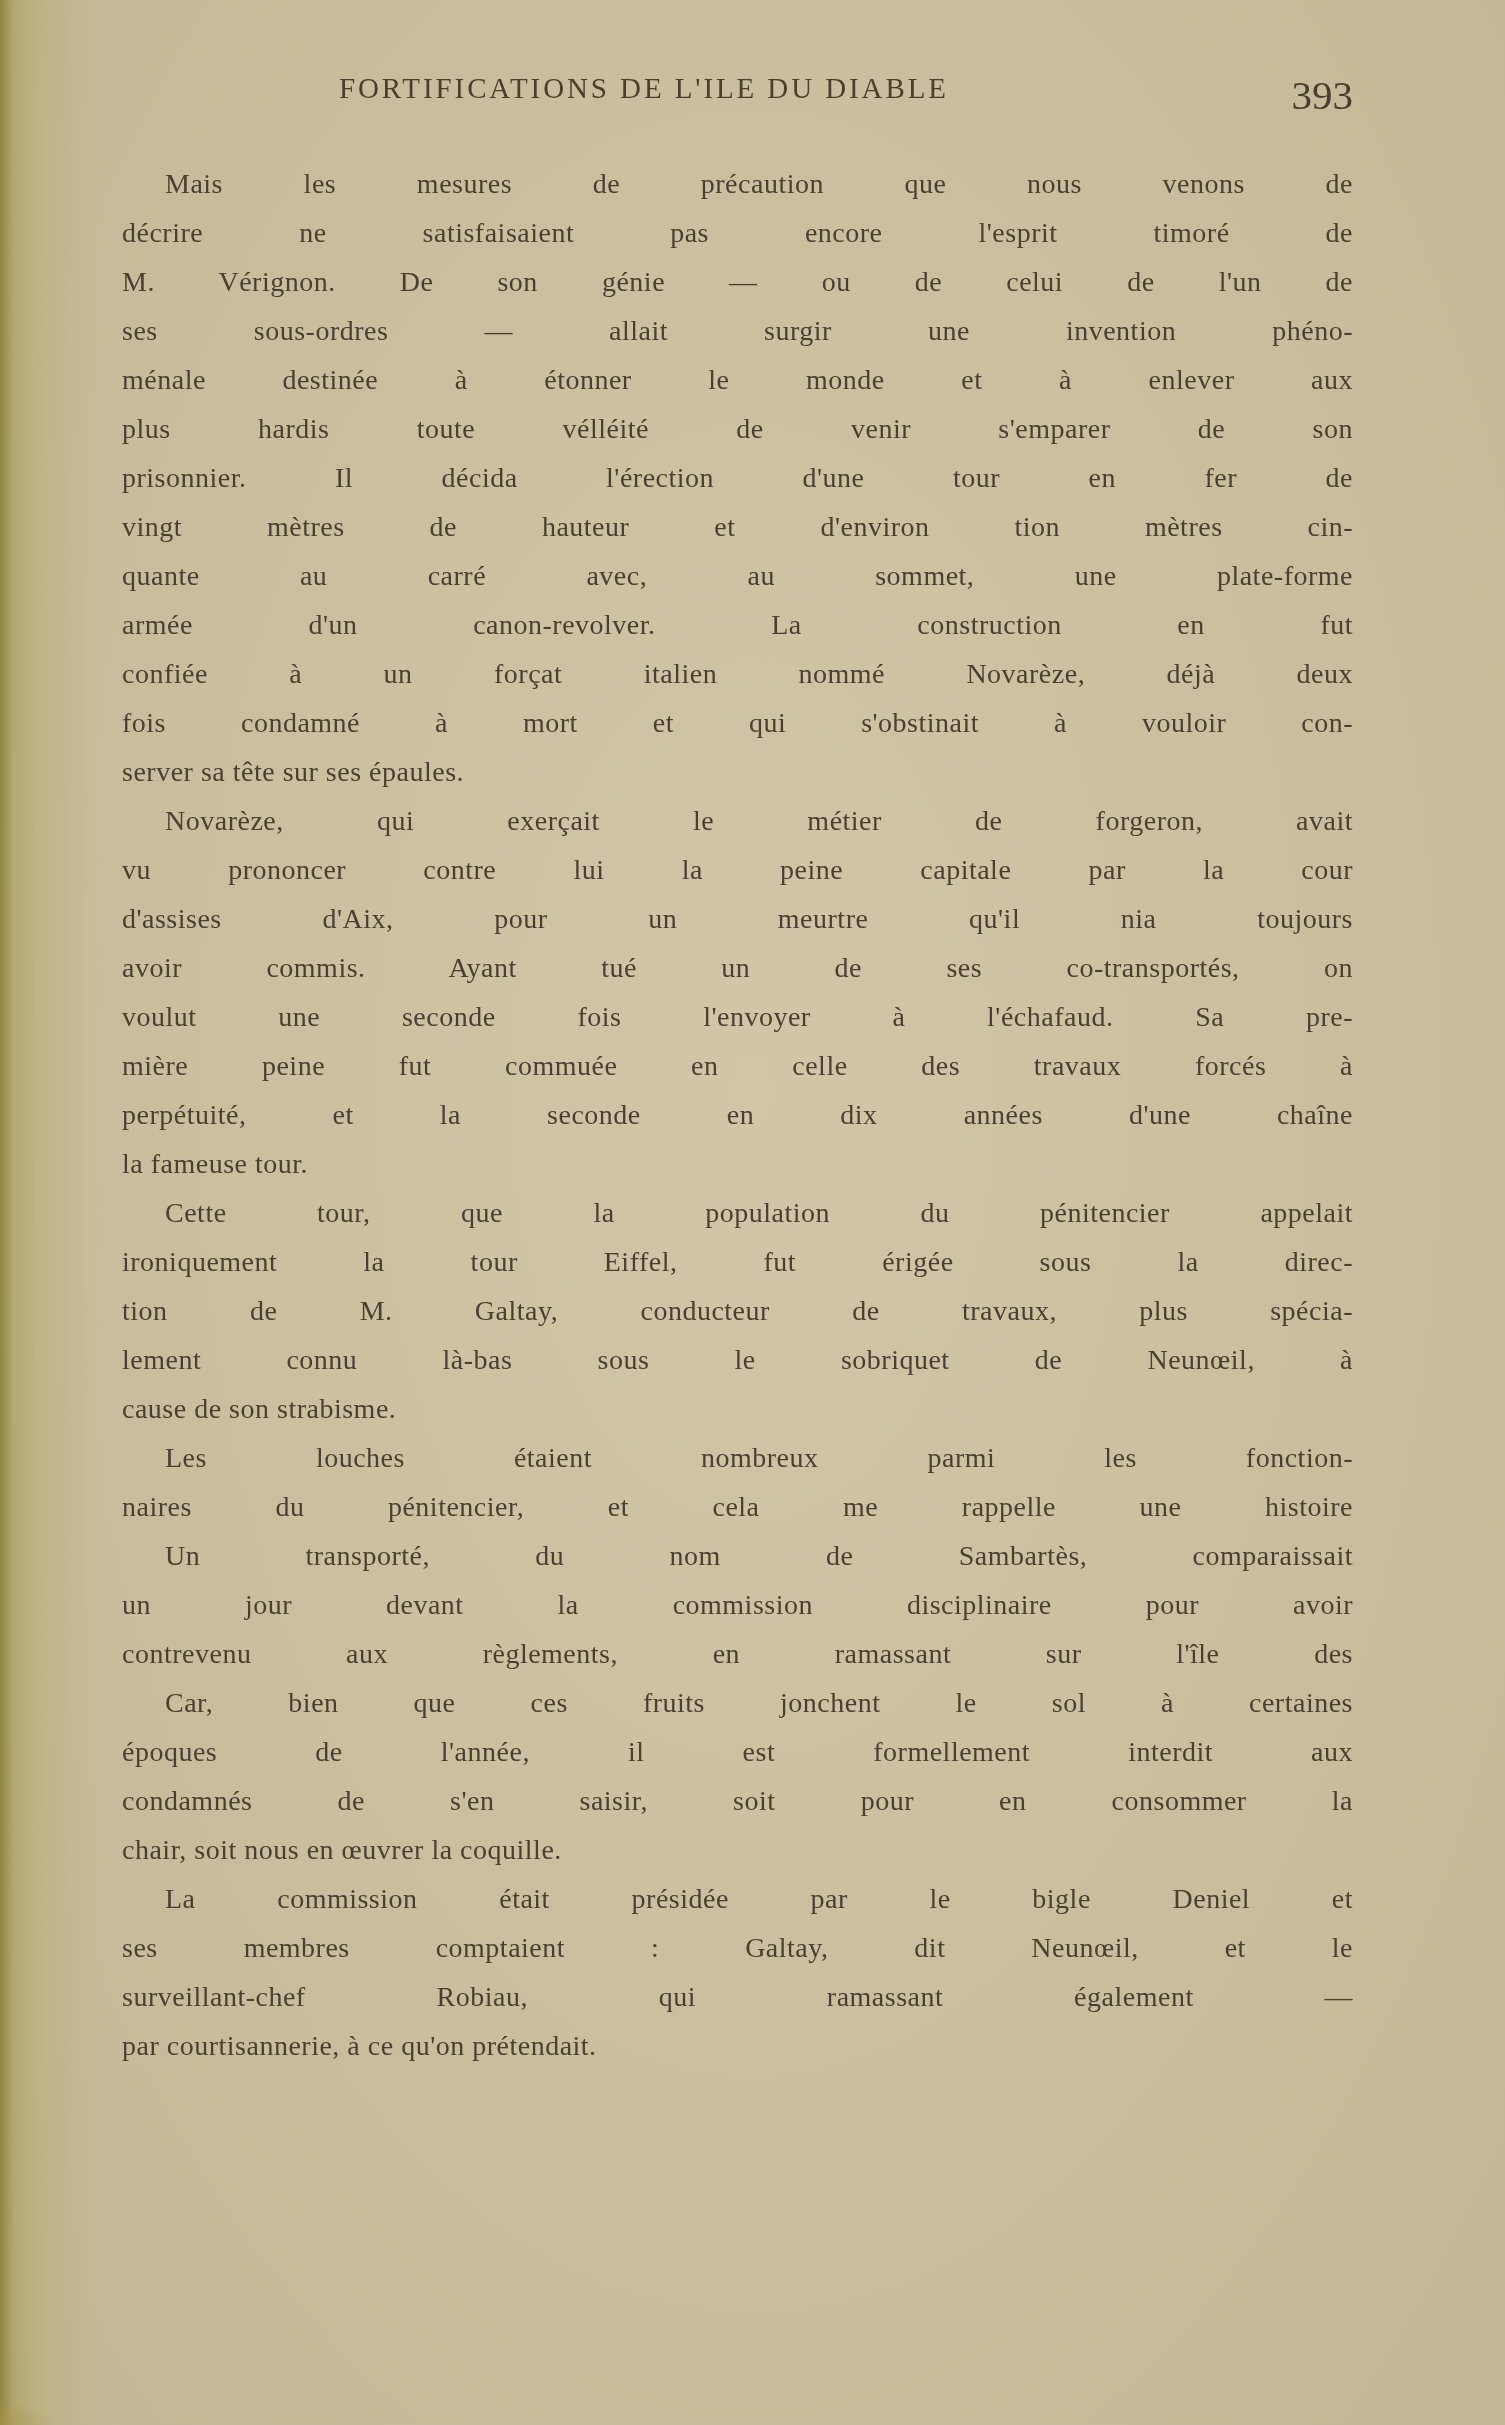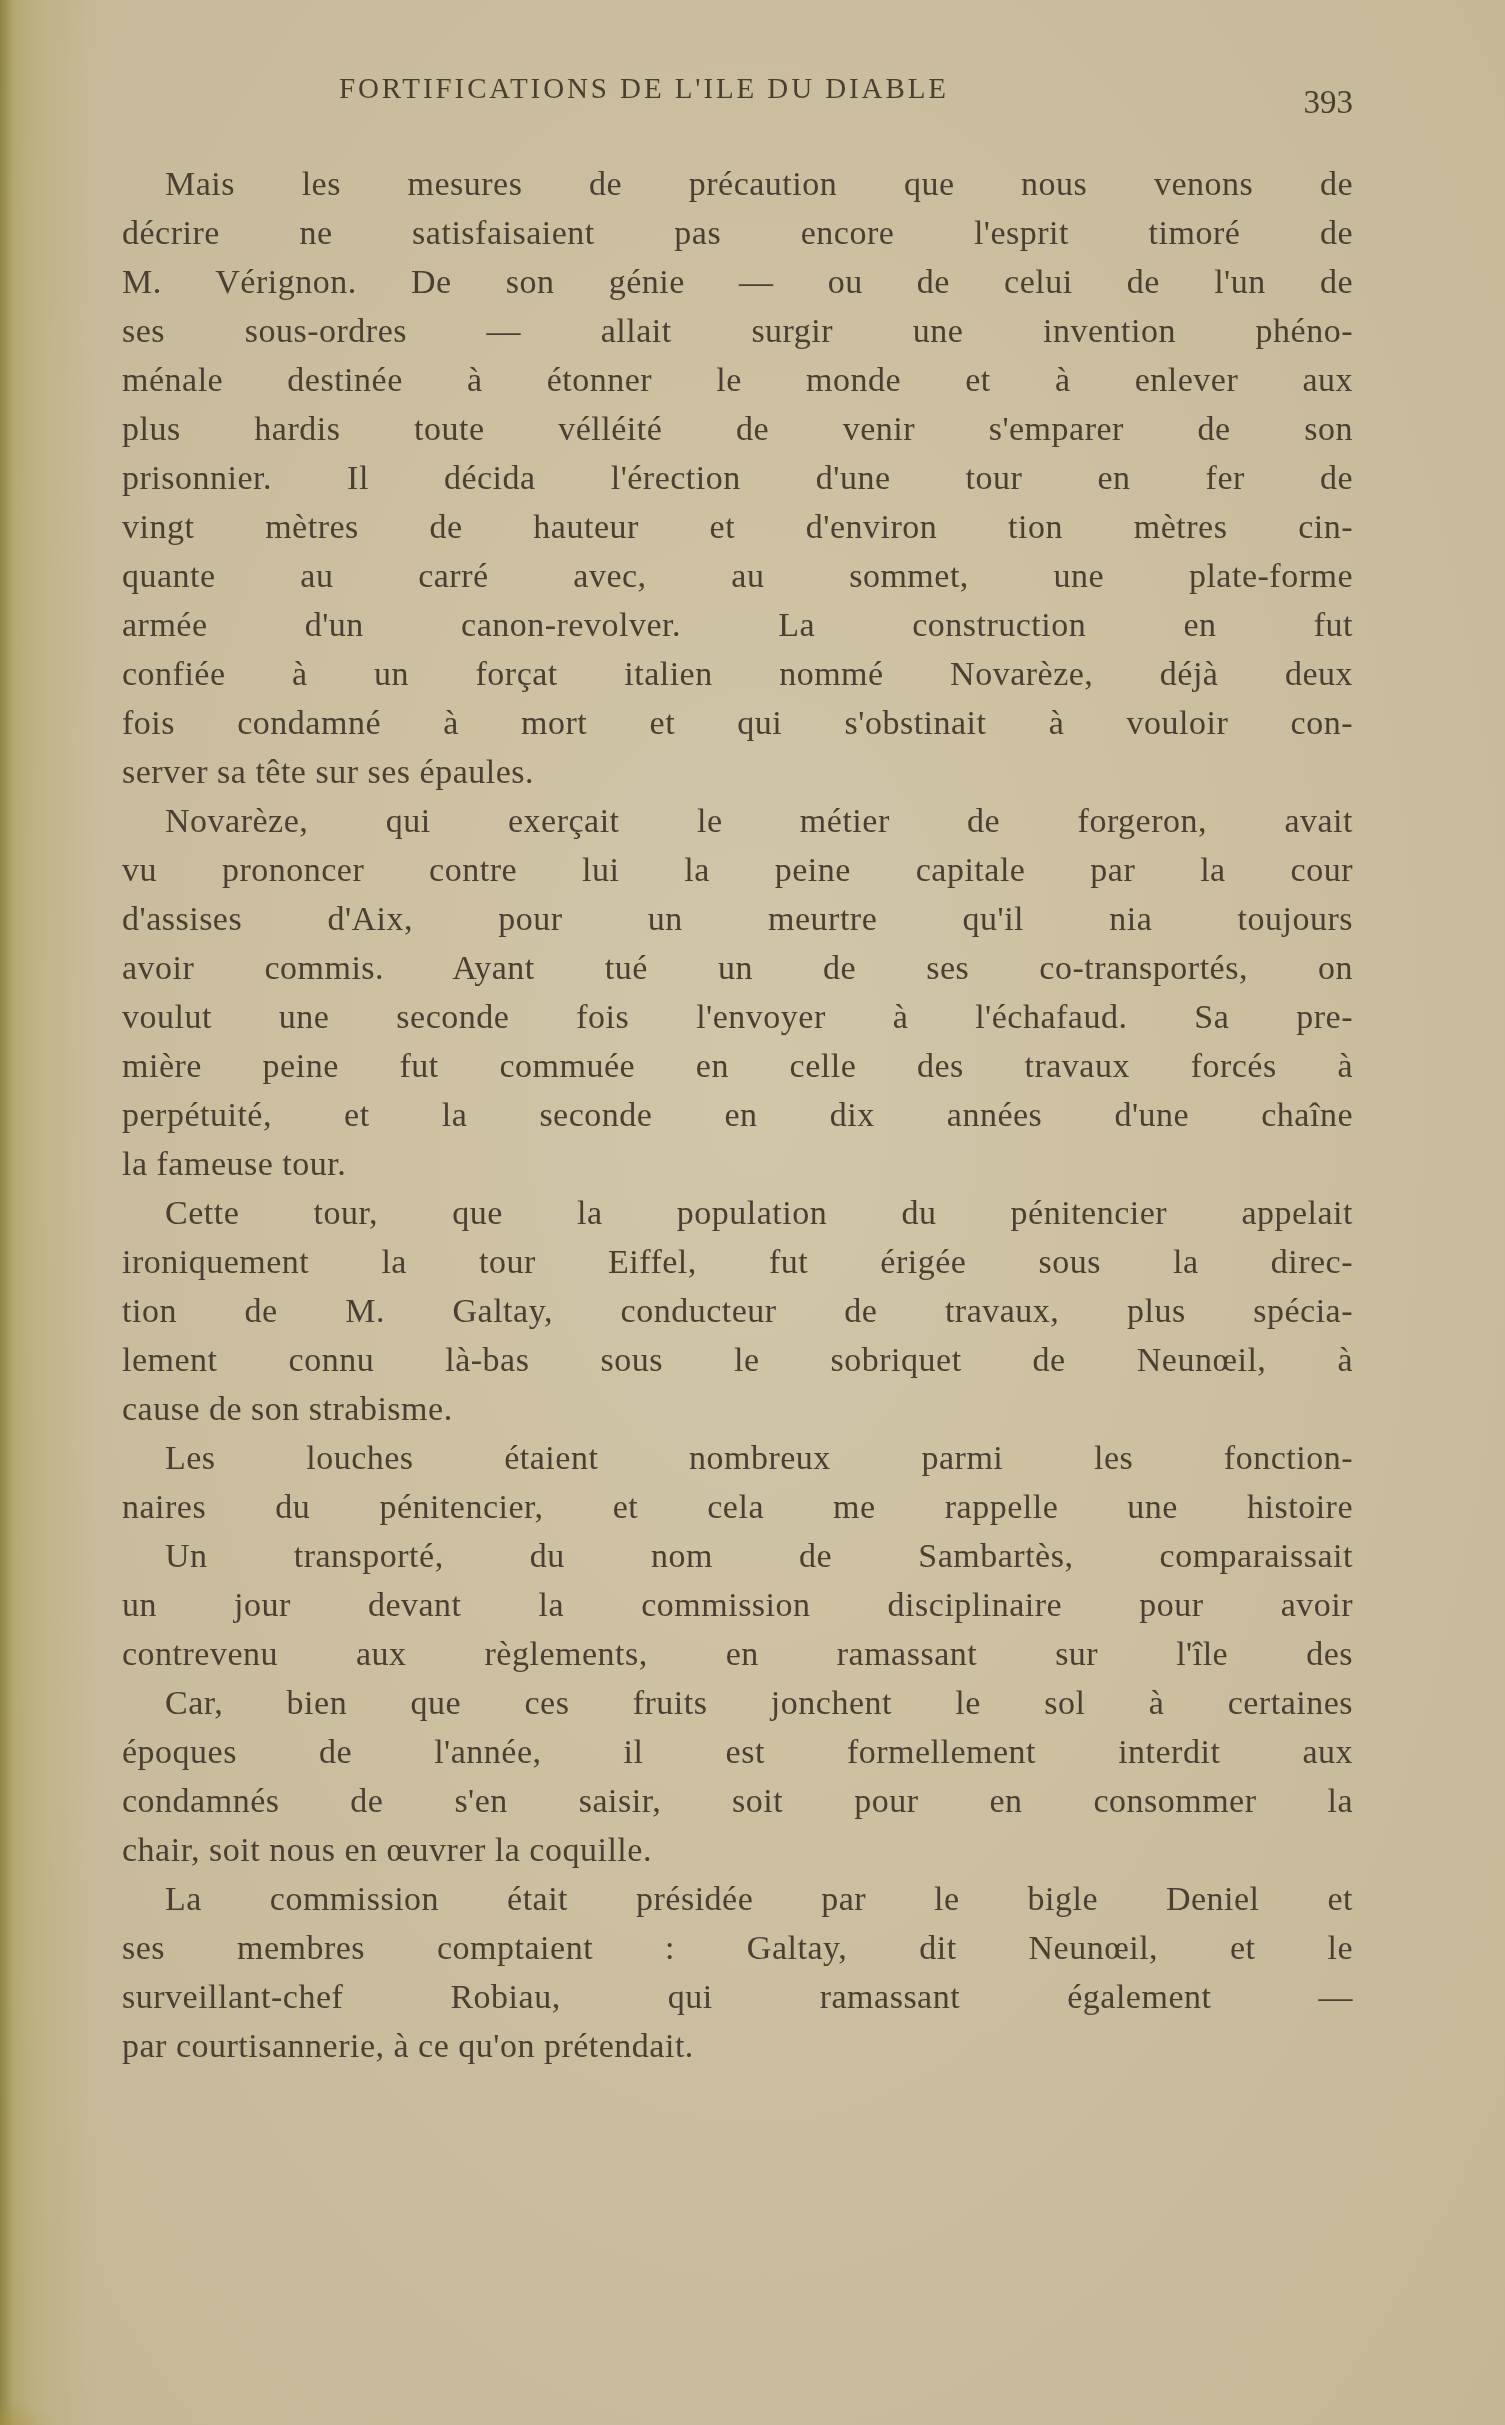--- a/index.html
+++ b/index.html
@@ -47,36 +47,36 @@
       top: 0;
       font-size: 29px;
       letter-spacing: 2.9px;
       line-height: 36px;
       color: #4a3f2e;
       white-space: nowrap;
     }
     .page-number {
       position: absolute;
       right: 0;
-      top: 14px;
-      font-size: 33px;
+      top: 7px;
+      font-size: 41px;
       line-height: 36px;
       color: #4a3f2e;
     }
     .body-text {
       position: absolute;
       left: 122px;
       top: 159px;
       width: 1231px;
     }
     .line {
       display: block;
       height: 49px;
       line-height: 49px;
-      font-size: 34px;
+      font-size: 28px;
       white-space: nowrap;
       text-align: justify;
       text-align-last: justify;
       color: #4b3f31;
       letter-spacing: 0.5px;
     }
     .line.indent {
       padding-left: 43px;
     }
     .line.last {

